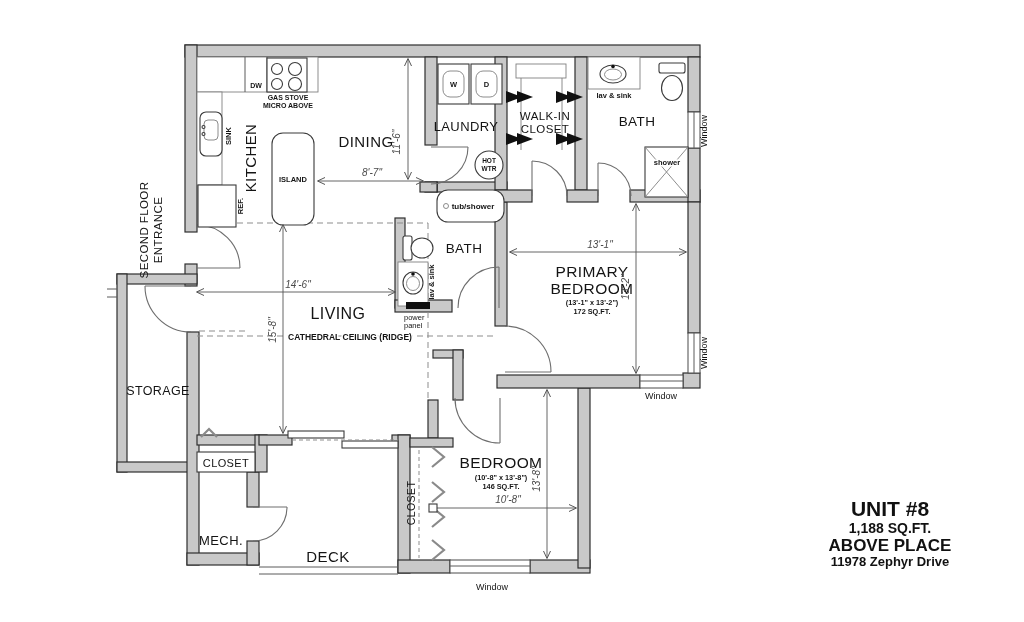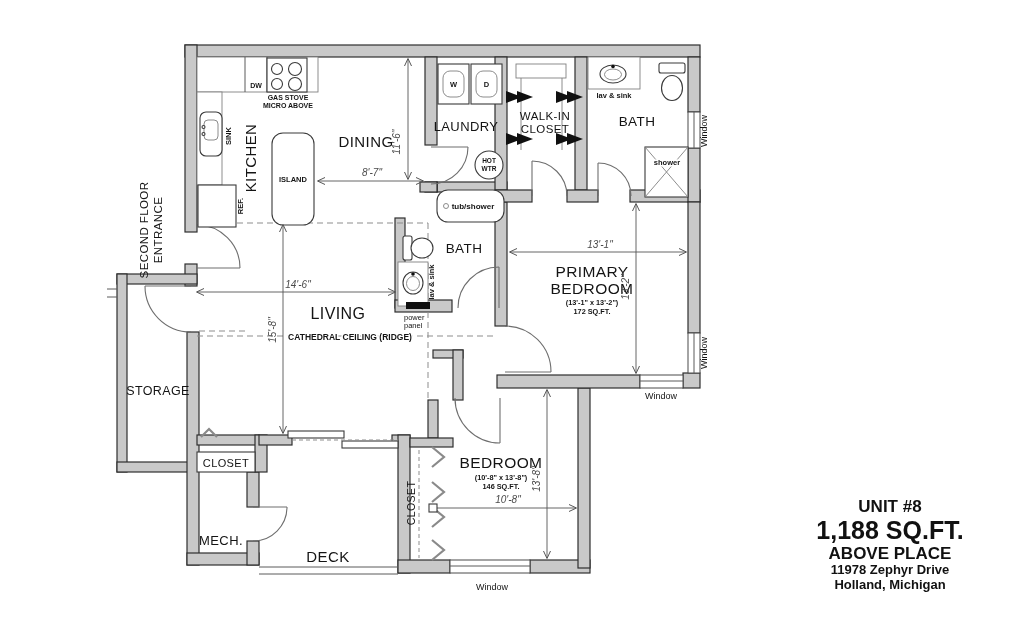--- a/index.html
+++ b/index.html
@@ -19,22 +19,22 @@
   .chev{stroke:#8a8a8a;stroke-width:2.2;fill:none}
   .blk{fill:#101010}
   text{fill:var(--text-color,#141414)}
   .rm{text-anchor:middle;letter-spacing:.4px}
   .sm{text-anchor:middle;font-weight:bold}
   .lbl{text-anchor:middle}
   .dimt{text-anchor:middle;font-style:italic;fill:#4a4a4a}
   .halo{paint-order:stroke;stroke:#fff;stroke-width:3px}
   .title-block{position:absolute;left:772px;top:497px;width:236px;text-align:center;
                font-weight:bold;color:#111;line-height:1.12}
-  .tb-unit{font-size:17px}
-  .tb-area{font-size:25px}
+  .tb-unit{font-size:21px}
+  .tb-area{font-size:14px}
   .tb-community{font-size:17px}
   .tb-addr{font-size:13px}
 </style>
 </head>
 <body>
 
 <div class="stage">
 <svg width="1024" height="622" viewBox="0 0 1024 622">
   <defs>
     <marker id="arr" markerWidth="9" markerHeight="9" refX="7" refY="4" orient="auto-start-reverse" markerUnits="userSpaceOnUse">
@@ -321,15 +321,14 @@
     <text class="lbl" x="661" y="399" font-size="9">Window</text>
     <text class="lbl" x="492" y="590" font-size="9">Window</text>
   </g>
 </svg>
 
   <div class="title-block">
     <div class="tb-unit">UNIT #8</div>
     <div class="tb-area">1,188 SQ.FT.</div>
     <div class="tb-community">ABOVE PLACE</div>
     <div class="tb-addr">11978 Zephyr Drive</div>
-    <div class="tb-addr">Holland, Michigan</div>
   </div>
 </div>
 
 </body></html>

